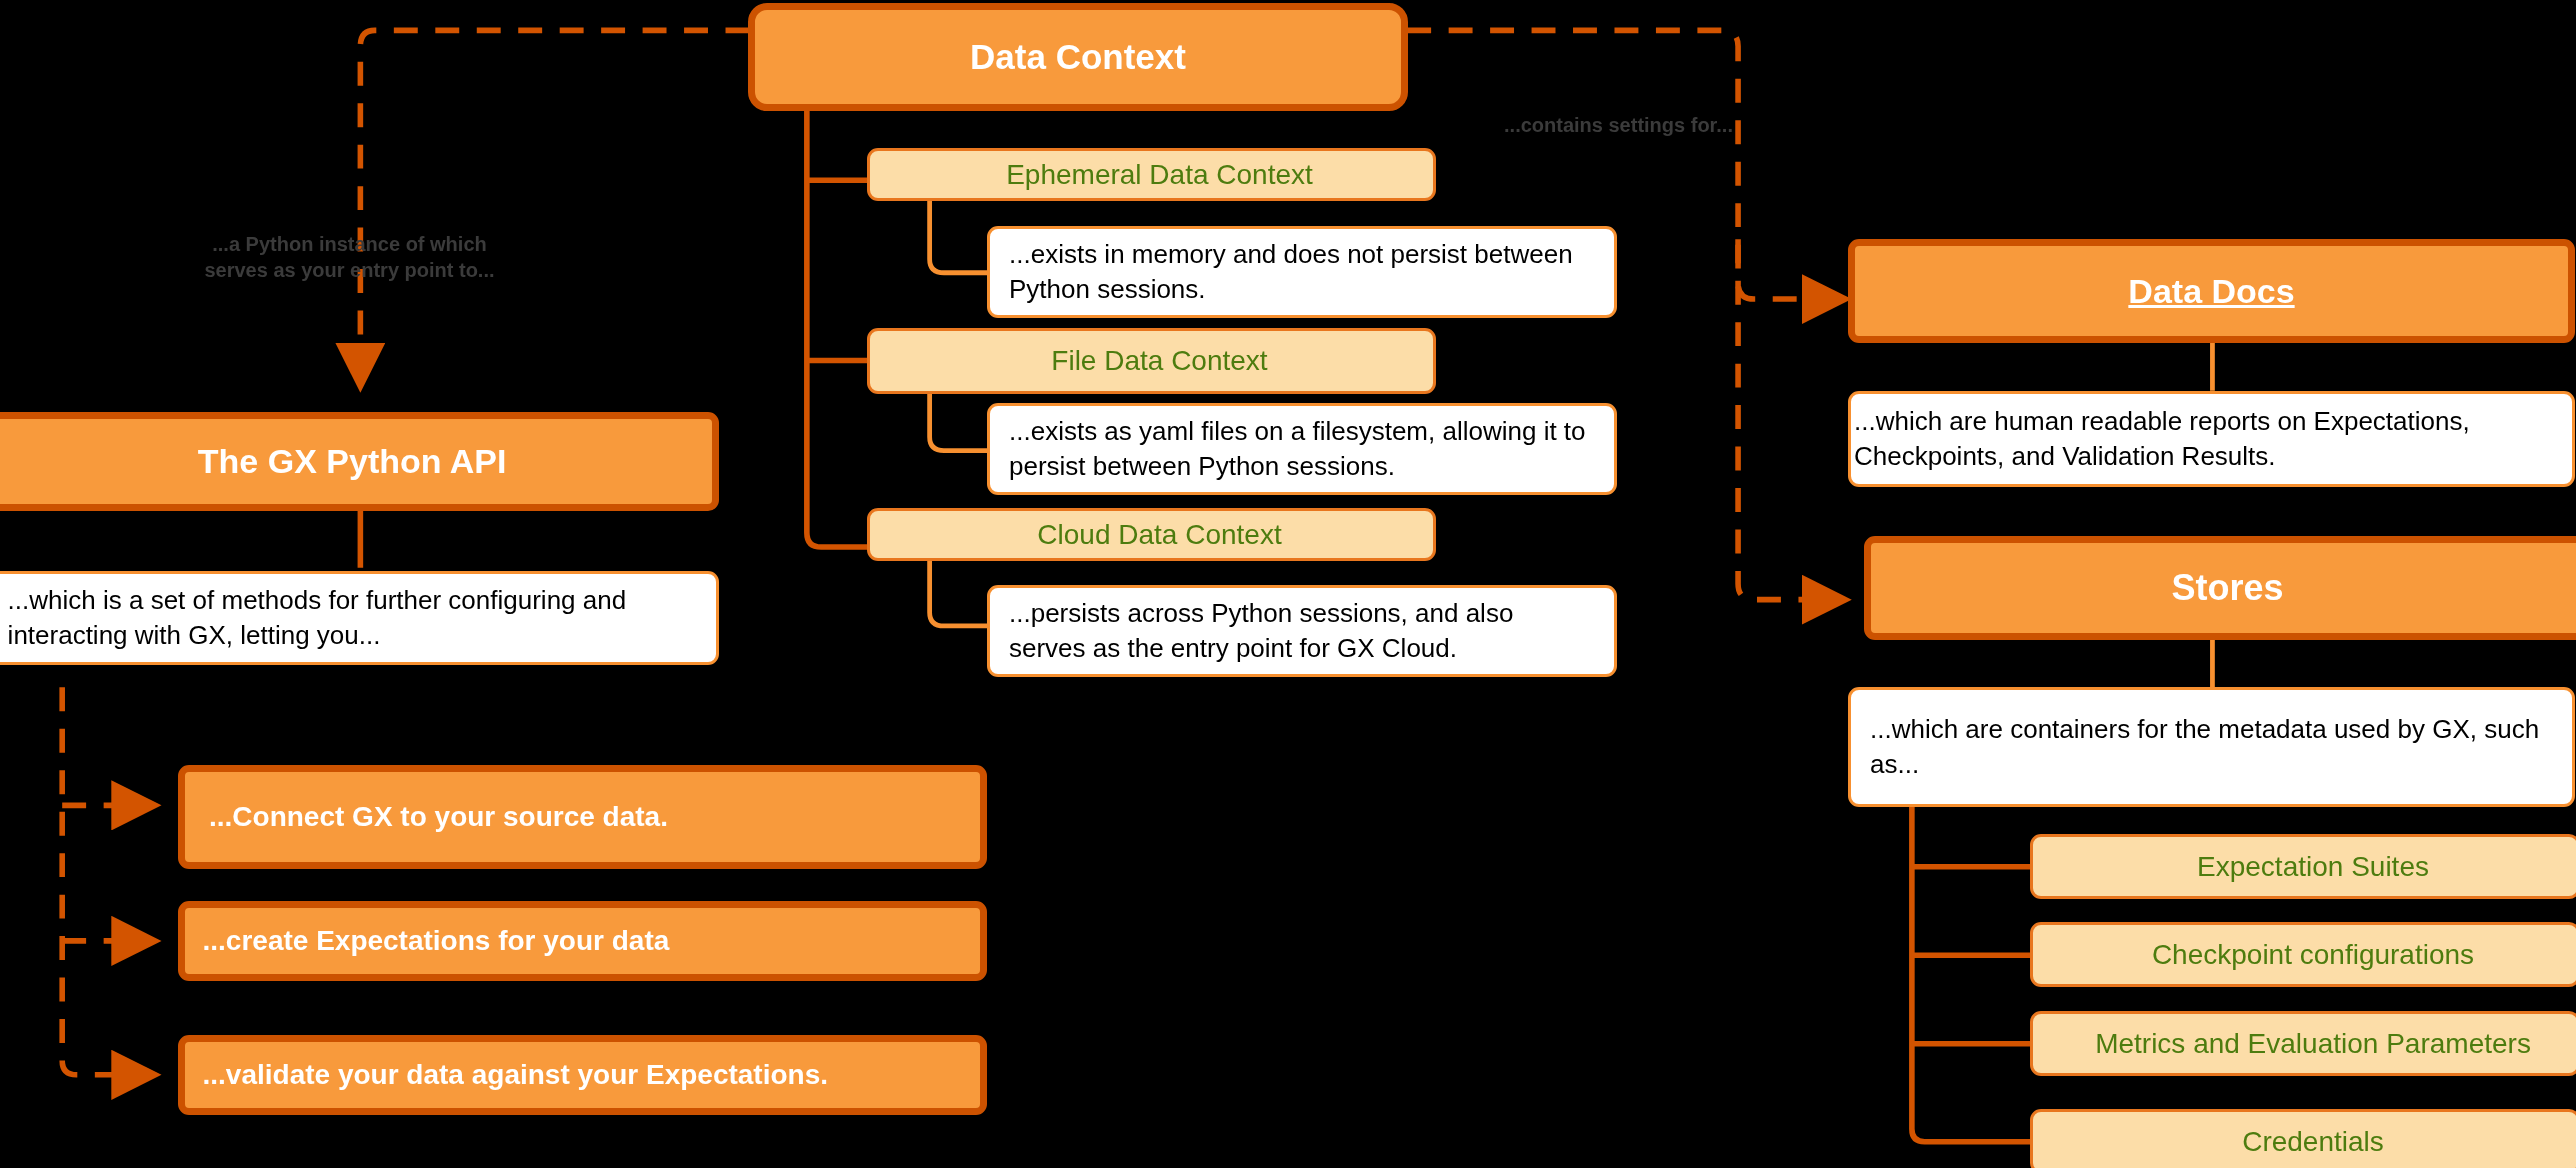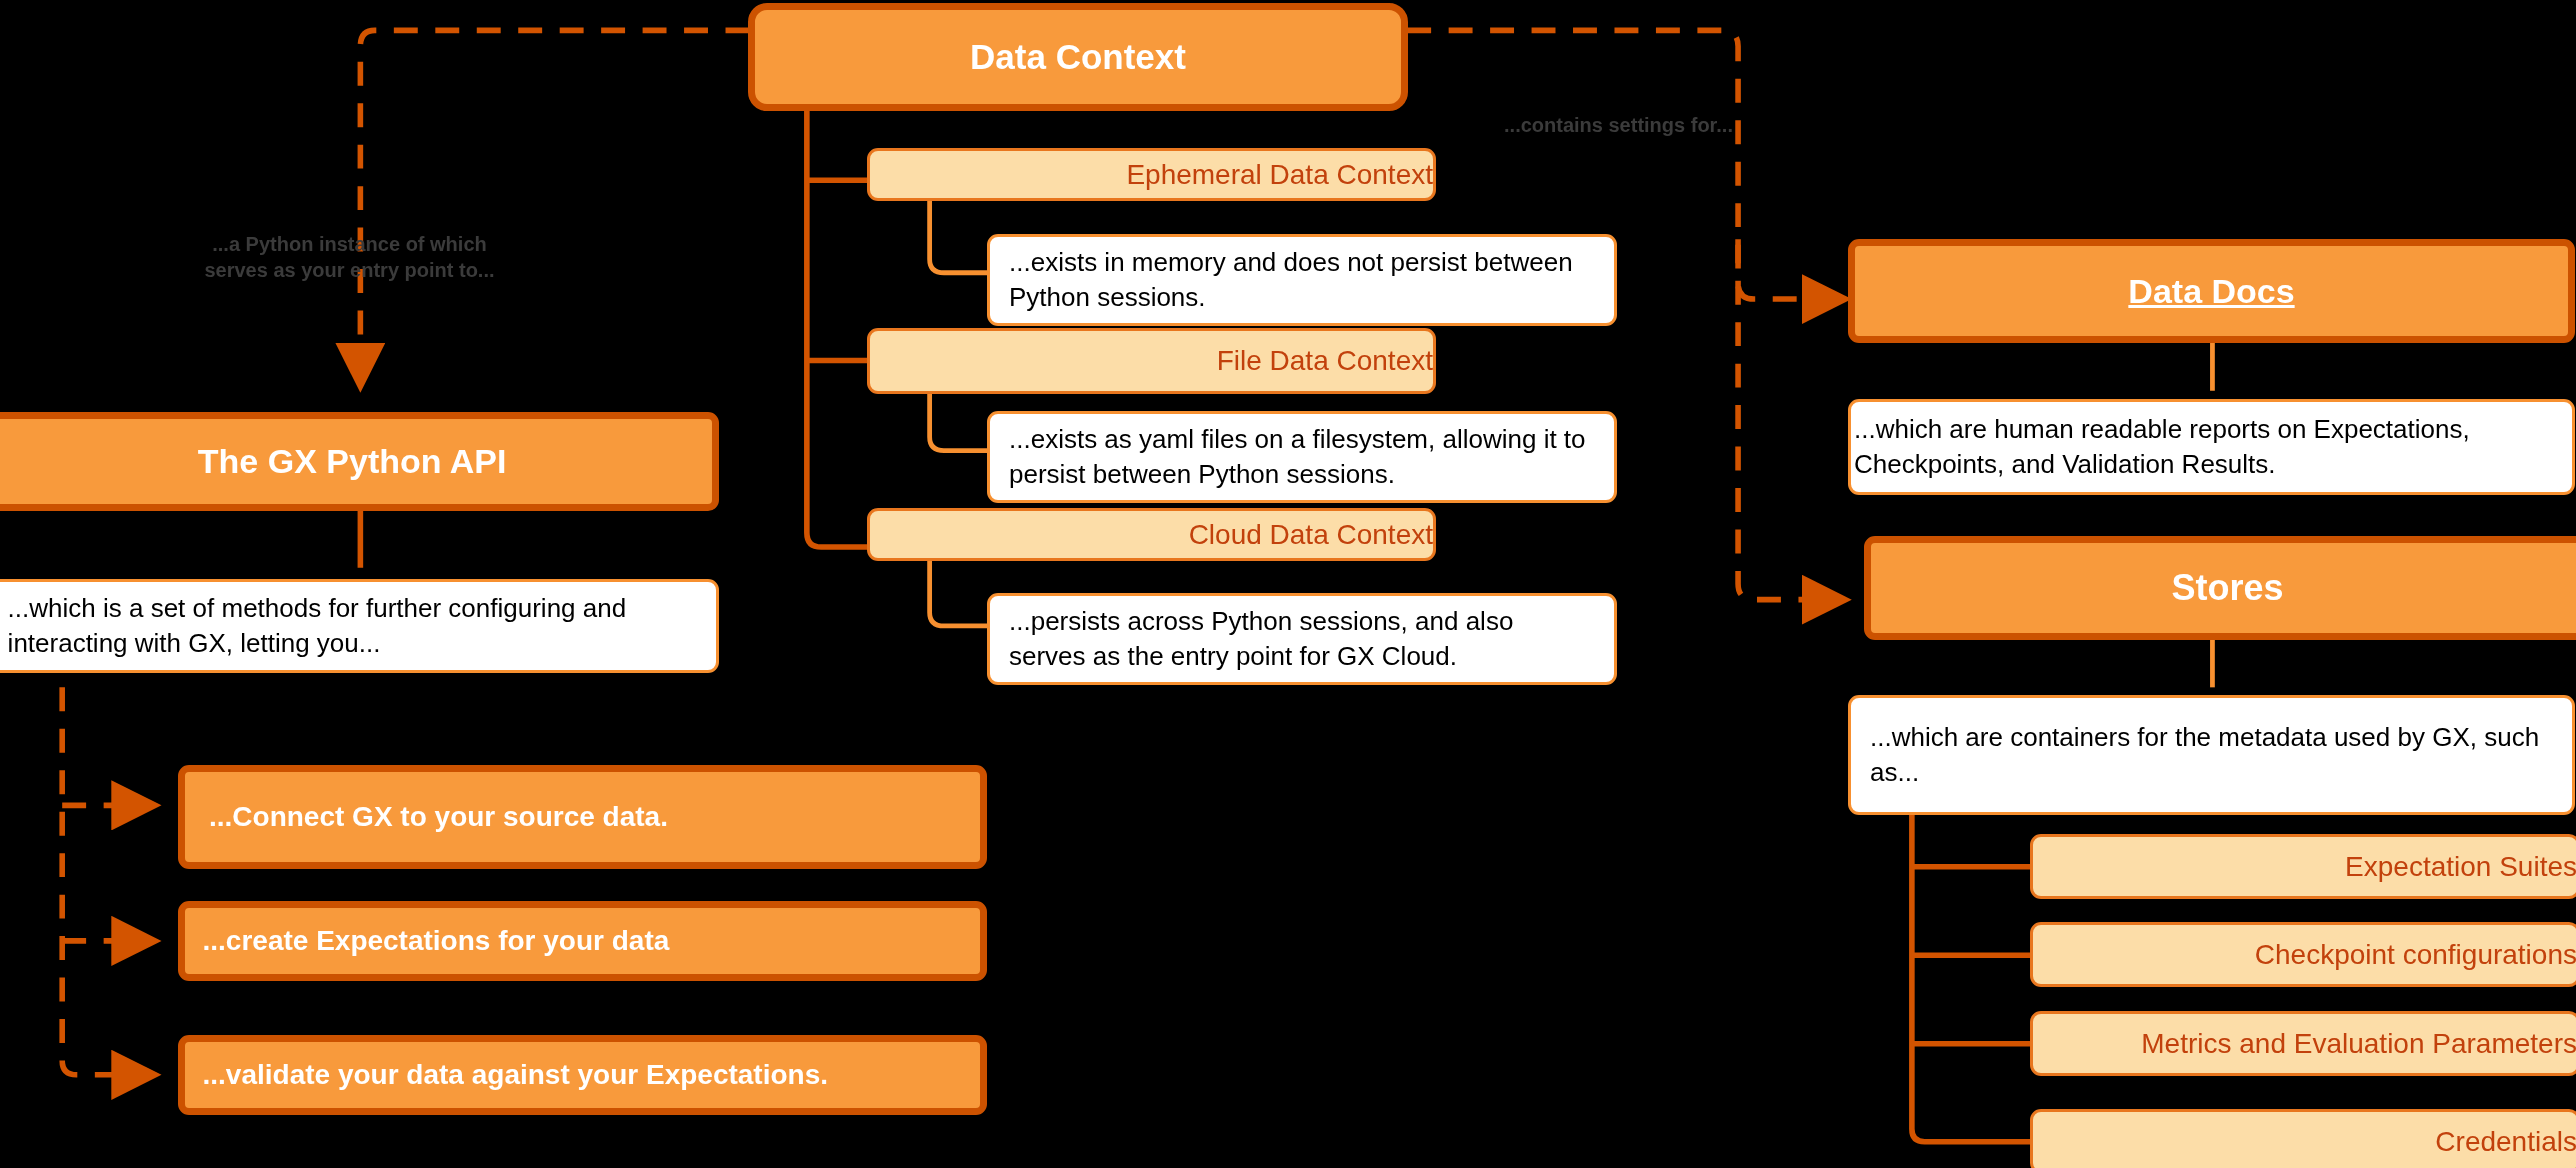--- a/index.html
+++ b/index.html
@@ -12,25 +12,25 @@
   .node{position:absolute;box-sizing:border-box;display:flex;align-items:center;
         border-radius:11px;}
 
   
   .n-primary{background:#F89A3C;border:7.2px solid #CC5200;color:#FFFFFF;
              font-weight:bold;justify-content:center;text-align:center;}
   
   .n-primary-l{background:#F89A3C;border:7.2px solid #CC5200;color:#FFFFFF;
              font-weight:bold;justify-content:flex-start;text-align:left;}
   
-  .n-tan{background:#FCDDA8;border:3.2px solid #E8761E;color:#c2410c;
-         justify-content:flex-start;text-align:right;}
+  .n-tan{background:#FCDDA8;border:3.2px solid #E8761E;color:#4d7c0f;
+         justify-content:flex-start;text-align:center;}
   
   .n-note{background:#FFFFFF;border:3.2px solid #F79030;color:#000000;
-          justify-content:flex-start;text-align:left;margin-top:8px;}
+          justify-content:flex-start;text-align:left;}
 
   .label{position:absolute;color:#3B3B3B;font-weight:bold;font-size:20px;
          line-height:1.32;white-space:pre-line;}
 
   .txt{display:block;width:100%;}
 </style>
 </head>
 <body>
 
 <div id="stage">

